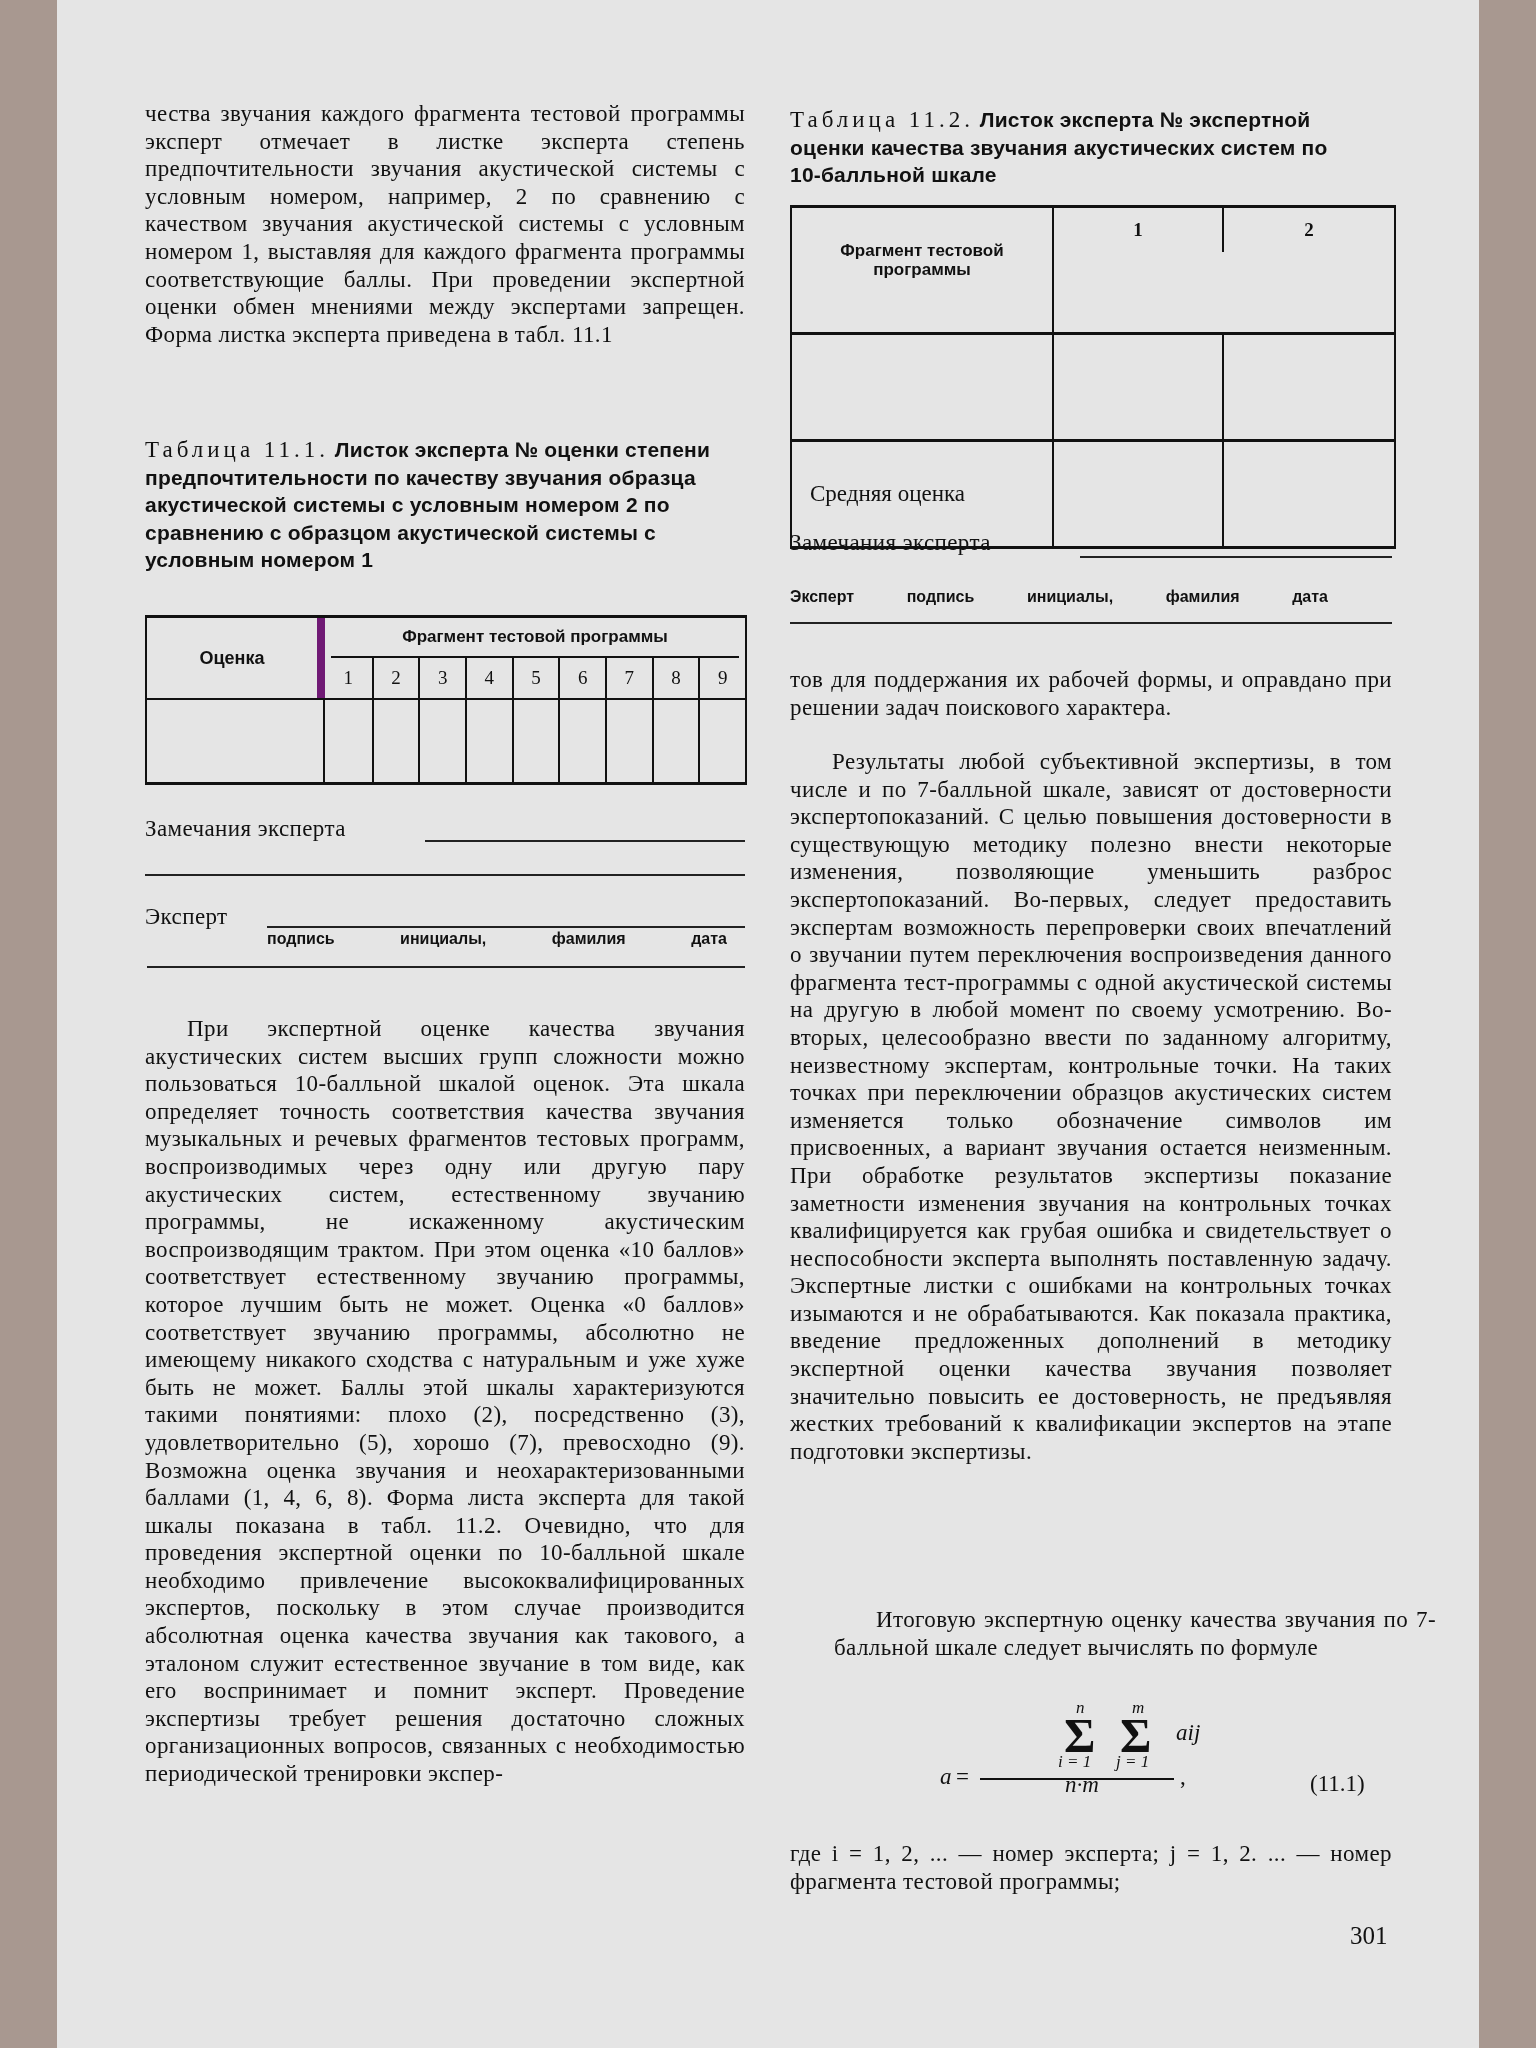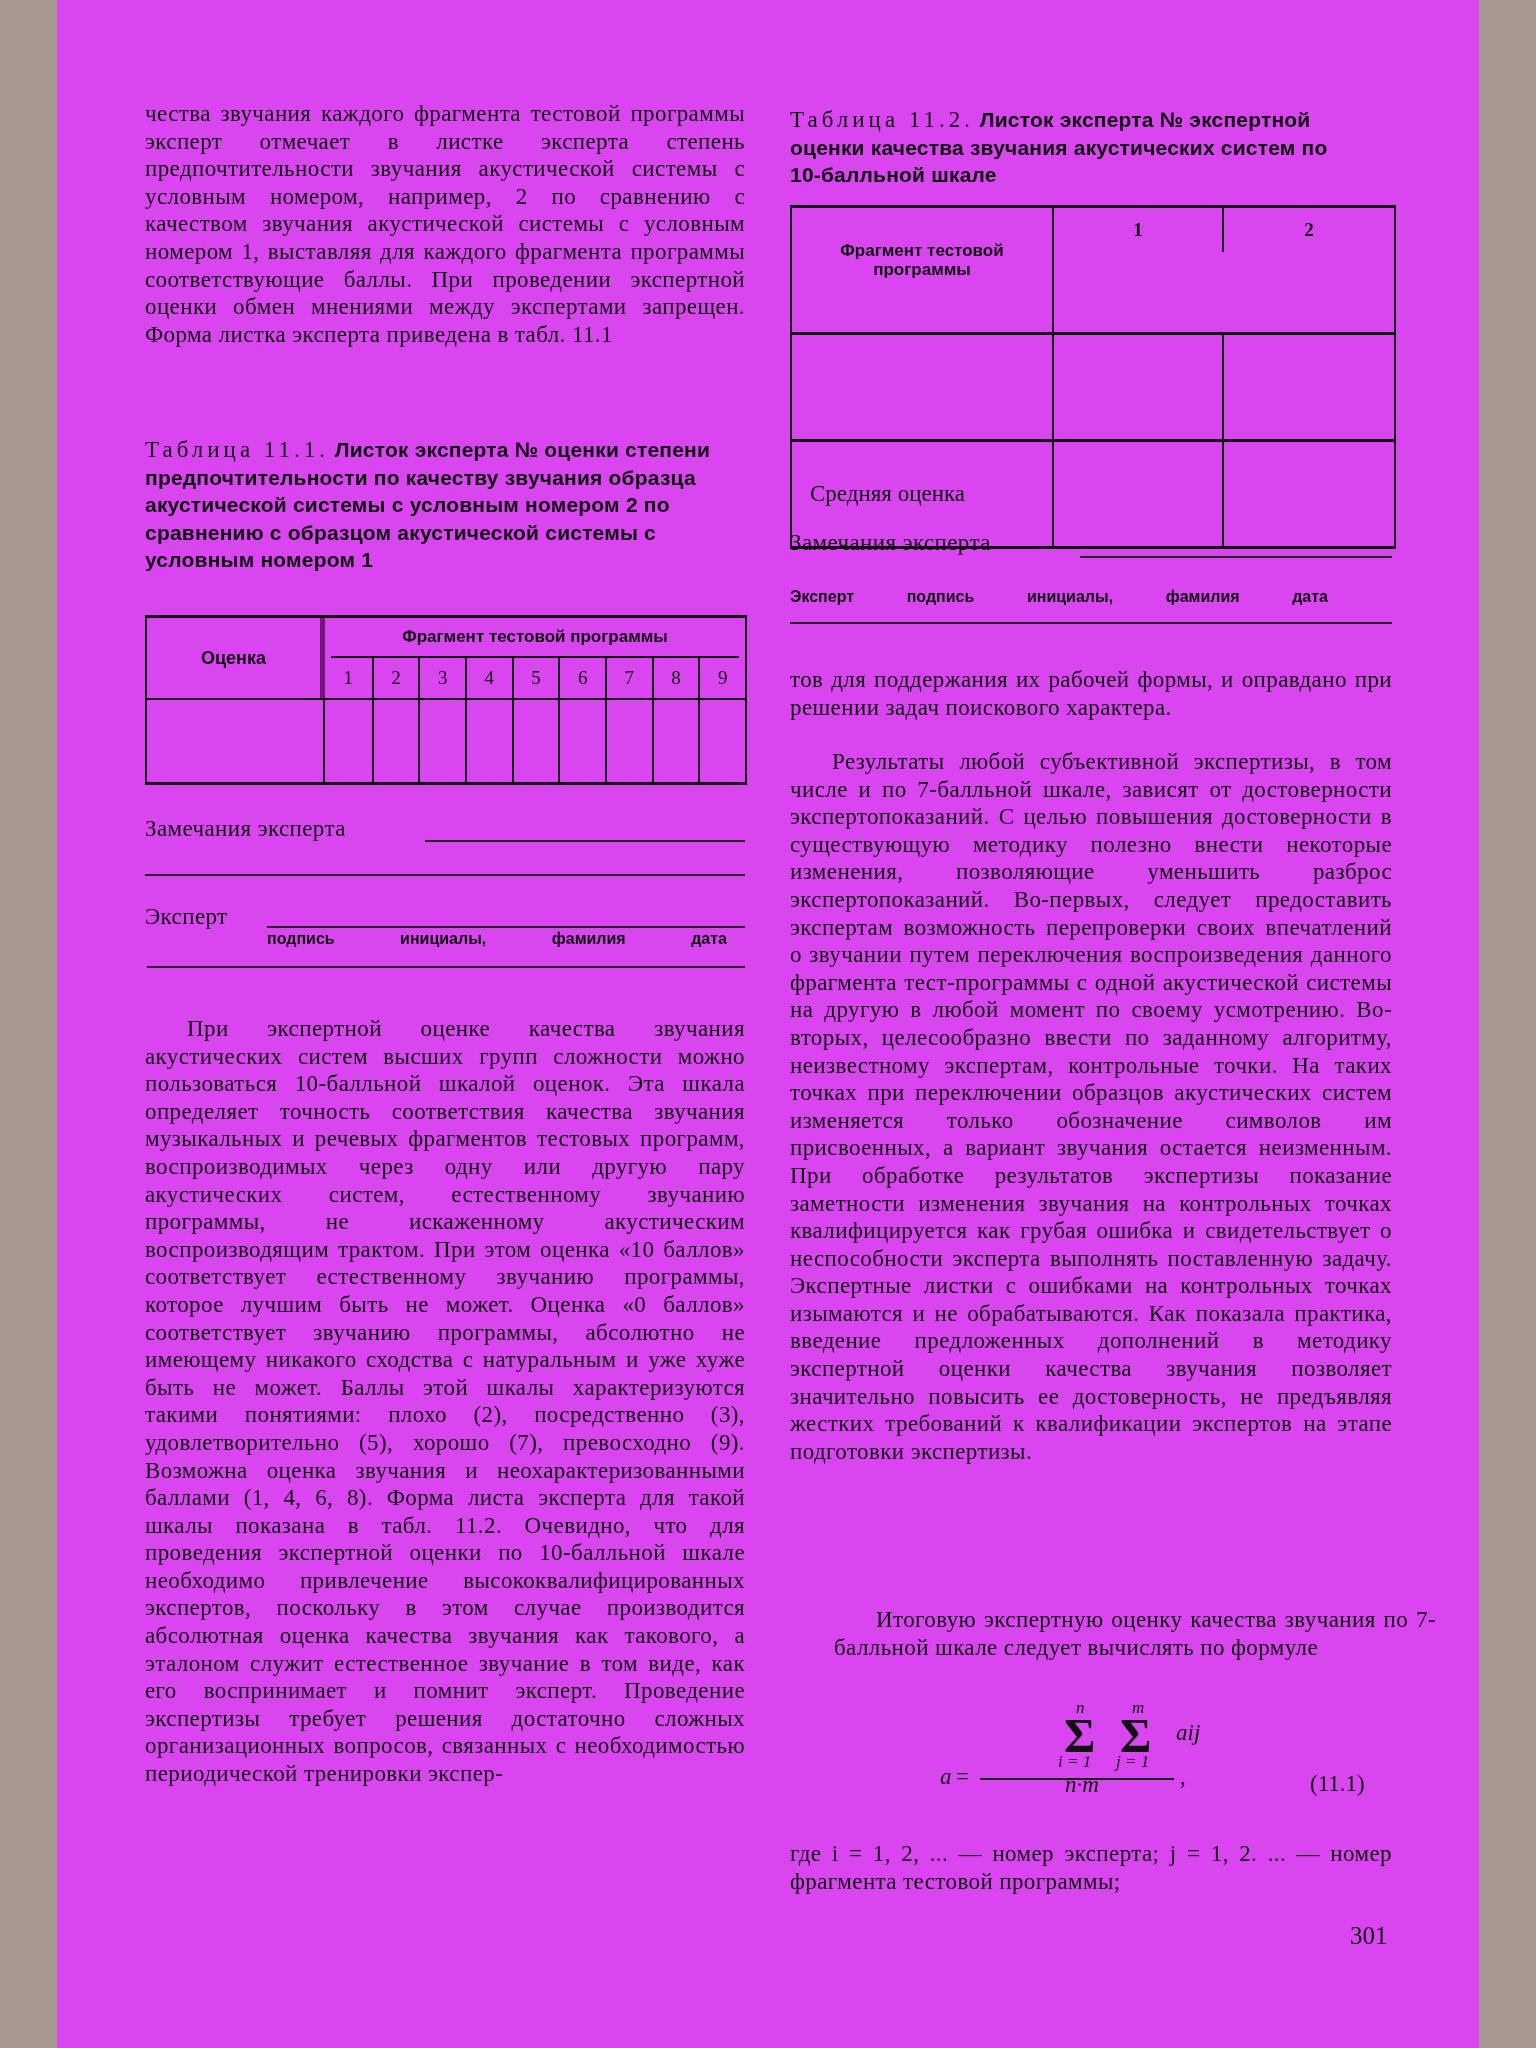--- a/index.html
+++ b/index.html
@@ -8,21 +8,21 @@
     background: #a89890;
     position: relative;
     overflow: hidden;
     font-family: "Liberation Serif", "DejaVu Serif", serif;
     color: #111;
   }
   .page {
     position: absolute;
     left: 57px; top: 0;
     width: 1422px; height: 2048px;
-    background: #d946ef;
+    background: #e5e5e5;
   }
   .col { position: absolute; }
   .col-left { left: 88px; top: 100px; width: 600px; }
   .col-right { left: 733px; top: 100px; width: 602px; }
   .para {
     font-size: 23px;
     line-height: 27.6px;
     text-align: justify;
     margin: 0;
     letter-spacing: 0.4px;
@@ -36,21 +36,21 @@
   .caption .spaced { letter-spacing: 4px; font-weight: normal; }
   .caption b { font-family: "Liberation Sans", "DejaVu Sans", sans-serif; font-weight: bold; font-size: 21px; letter-spacing: 0.2px; }
 
   
   .t1 {
     position: absolute; left: 0; top: 515px; width: 602px;
     border-top: 3px solid #111; border-bottom: 3px solid #111;
   }
   .t1 .grid { display: grid; grid-template-columns: 178px repeat(9, 1fr); border-left: 2px solid #111; border-right: 2px solid #111;}
   .cell { font-family: "Liberation Sans", "DejaVu Sans", sans-serif; font-weight: bold; font-size: 18px; text-align: center; box-sizing: border-box; }
-  .t1 .h-score { grid-row: 1 / span 2; grid-column: 1; border-right: 5px solid #701a75; display:flex; align-items:center; justify-content:center; height: 80px; }
+  .t1 .h-score { grid-row: 1 / span 2; grid-column: 1; border-right: 8px solid #701a75; display:flex; align-items:center; justify-content:center; height: 80px; }
   .t1 .h-frag { grid-column: 2 / span 9; height: 40px; display:flex; align-items:center; justify-content:center; border-bottom: 2px solid #111; margin: 0 6px; font-size: 17px;}
   .t1 .h-num { height: 40px; display:flex; align-items:center; justify-content:center; font-family: "Liberation Serif", serif; font-weight: normal; font-size: 19px; }
   .t1 .h-num + .h-num { border-left: 2px solid #111; }
   .t1 .row-sep { grid-column: 1 / span 10; border-top: 2px solid #111; }
   .t1 .body-cell { height: 82px; }
   .t1 .body-cell.first { border-right: 2px solid #111; }
   .t1 .body-cell.num + .body-cell.num { border-left: 2px solid #111; }
 
   .field-line { position: absolute; border-top: 2px solid #222; }
   .field-label { position: absolute; font-size: 23px; letter-spacing: 0.4px; }

